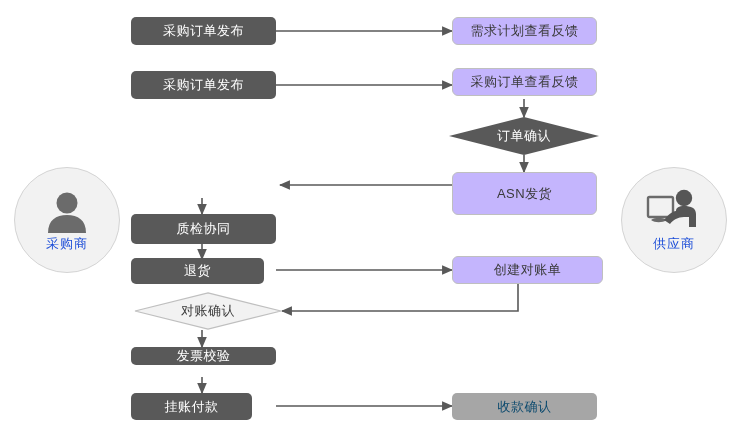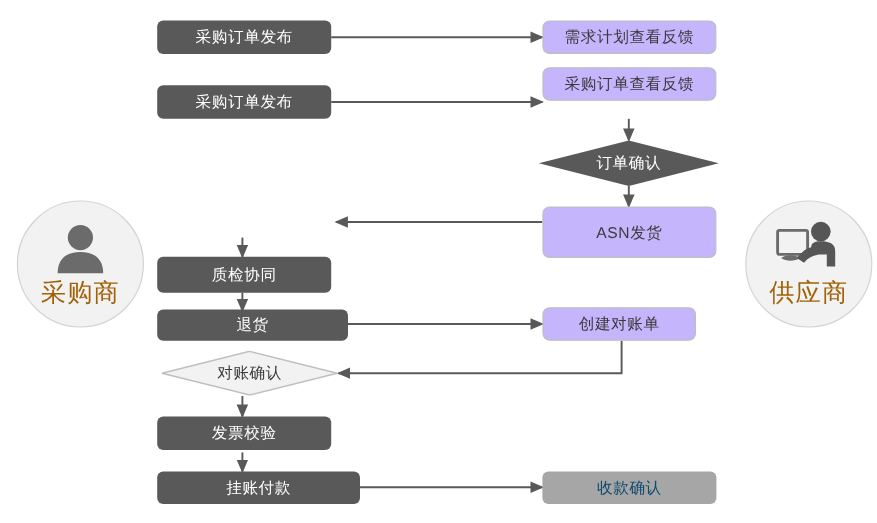--- a/index.html
+++ b/index.html
@@ -68,22 +68,22 @@
     display:flex;flex-direction:column;
     align-items:center;justify-content:center;
     z-index:3;
   }
   .role .glyph{
     width:56px;height:46px;
     display:flex;align-items:flex-end;justify-content:center;
     margin-bottom:2px;
   }
   .role .rlabel{
-    font-size:21px;
-    color:#a16207;
+    font-size:13px;
+    color:#1d4ed8;
     letter-spacing:1px;
   }
 </style>
 </head>
 <body>
 
 <div id="canvas">
 
   <svg id="wires" viewBox="0 0 731 436" xmlns="http://www.w3.org/2000/svg">
     <defs>
@@ -118,48 +118,48 @@
       <path d="M276,406 L452,406"></path>
     </g>
   </svg>
 
   <div class="node box dark" style="left:131px;top:17px;width:145px;height:28px;">采购订单发布</div>
 
   <div class="node box light" style="left:452px;top:17px;width:145px;height:28px;">需求计划查看反馈</div>
 
   <div class="node box dark" style="left:131px;top:71px;width:145px;height:28px;">采购订单发布</div>
 
-  <div class="node box light" style="left:452px;top:56px;width:145px;height:28px;">采购订单查看反馈</div>
+  <div class="node box light" style="left:452px;top:68px;width:145px;height:28px;">采购订单查看反馈</div>
 
   <div class="diamond" style="left:449px;top:117px;width:150px;height:38px;">
     <svg width="150" height="38" viewBox="0 0 150 38" xmlns="http://www.w3.org/2000/svg">
       <polygon points="75,0 150,19 75,38 0,19" fill="#595959"></polygon>
     </svg>
     <span class="dlabel on-dark">订单确认</span>
   </div>
 
   <div class="node box light" style="left:452px;top:172px;width:145px;height:43px;">ASN发货</div>
 
 
   <div class="node box dark" style="left:131px;top:214px;width:145px;height:30px;">质检协同</div>
 
-  <div class="node box dark" style="left:131px;top:258px;width:159px;height:26px;">退货</div>
+  <div class="node box dark" style="left:131px;top:258px;width:133px;height:26px;">退货</div>
 
-  <div class="node box light" style="left:452px;top:256px;width:128px;height:28px;">创建对账单</div>
+  <div class="node box light" style="left:452px;top:256px;width:151px;height:28px;">创建对账单</div>
 
   <div class="diamond" style="left:134px;top:292px;width:148px;height:38px;">
     <svg width="148" height="38" viewBox="0 0 148 38" xmlns="http://www.w3.org/2000/svg">
       <polygon points="74,0.8 147,19 74,37.2 1,19" fill="#f2f2f2" stroke="#bfbfbf" stroke-width="1.2"></polygon>
     </svg>
     <span class="dlabel on-light">对账确认</span>
   </div>
 
-  <div class="node box dark" style="left:131px;top:347px;width:145px;height:28px;">发票校验</div>
+  <div class="node box dark" style="left:131px;top:347px;width:145px;height:18px;">发票校验</div>
 
-  <div class="node box dark" style="left:131px;top:393px;width:169px;height:27px;">挂账付款</div>
+  <div class="node box dark" style="left:131px;top:393px;width:121px;height:27px;">挂账付款</div>
 
   <div class="node box mid" style="left:452px;top:393px;width:145px;height:27px;">收款确认</div>
 
   <div class="role" style="left:14px;top:167px;">
     <span class="glyph">
       <svg width="46" height="42" viewBox="0 0 46 42" xmlns="http://www.w3.org/2000/svg">
         <circle cx="23" cy="12" r="10.5" fill="#6b6b6b"></circle>
         <path d="M4,42 C4,29 12,24 23,24 C34,24 42,29 42,42 Z" fill="#6b6b6b"></path>
       </svg>
     </span>

